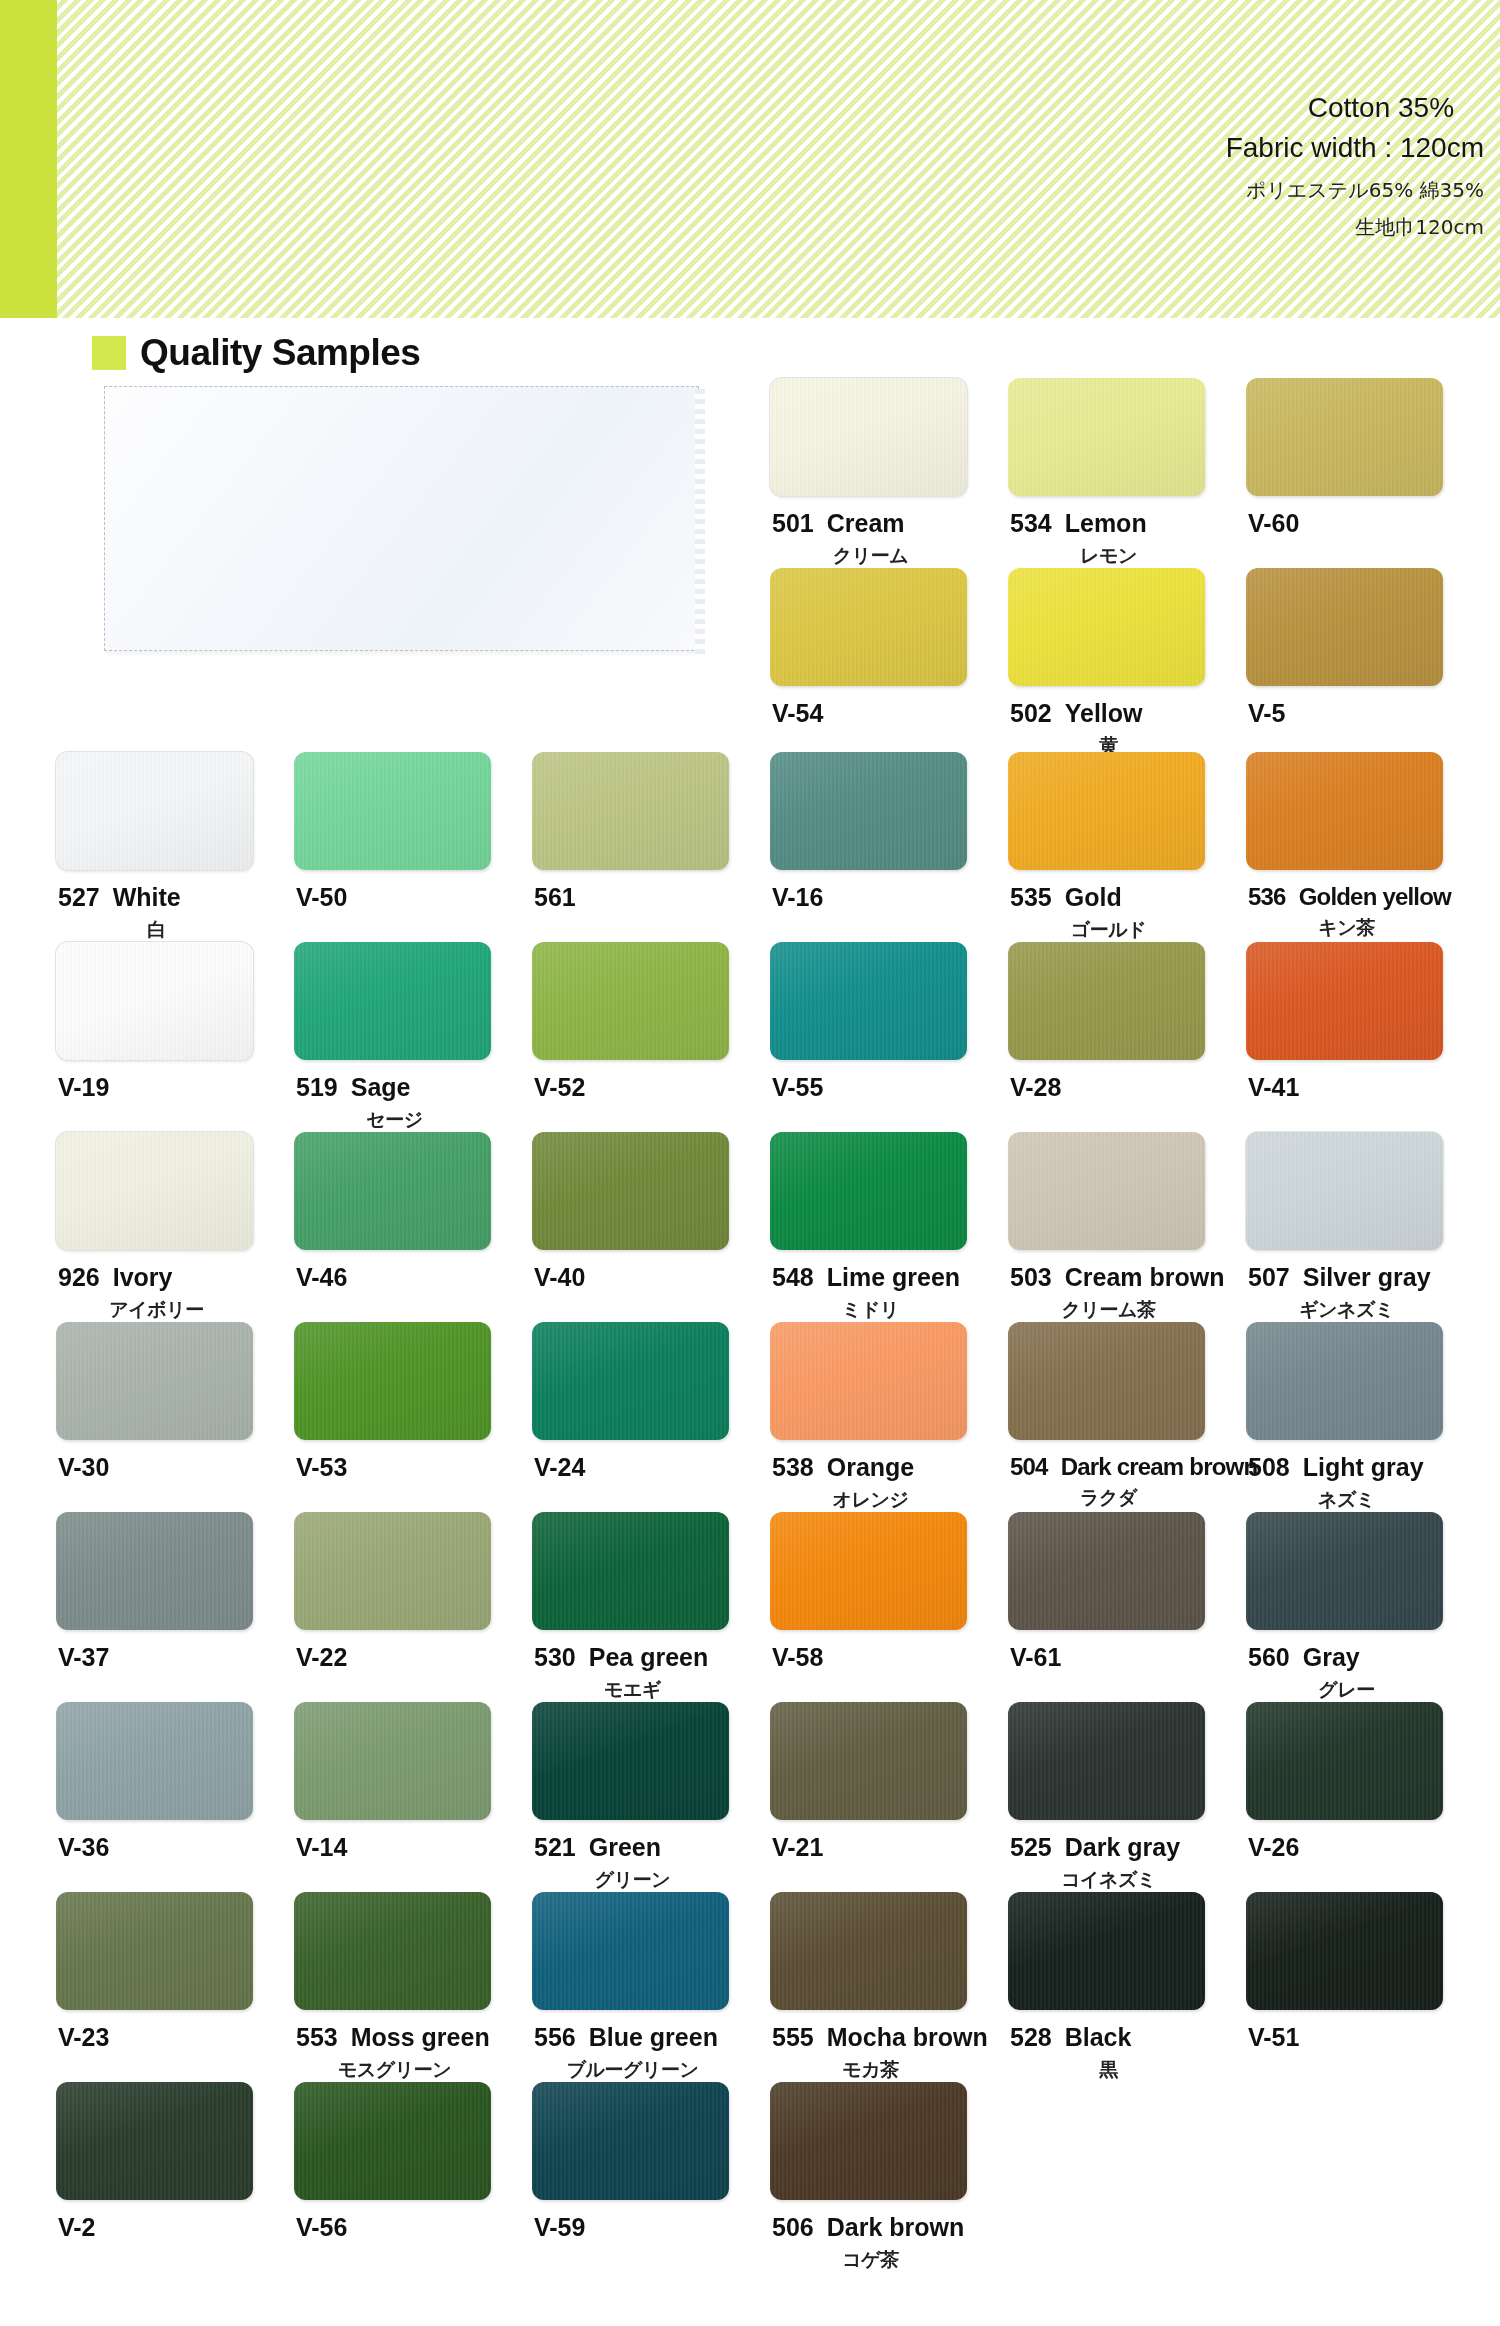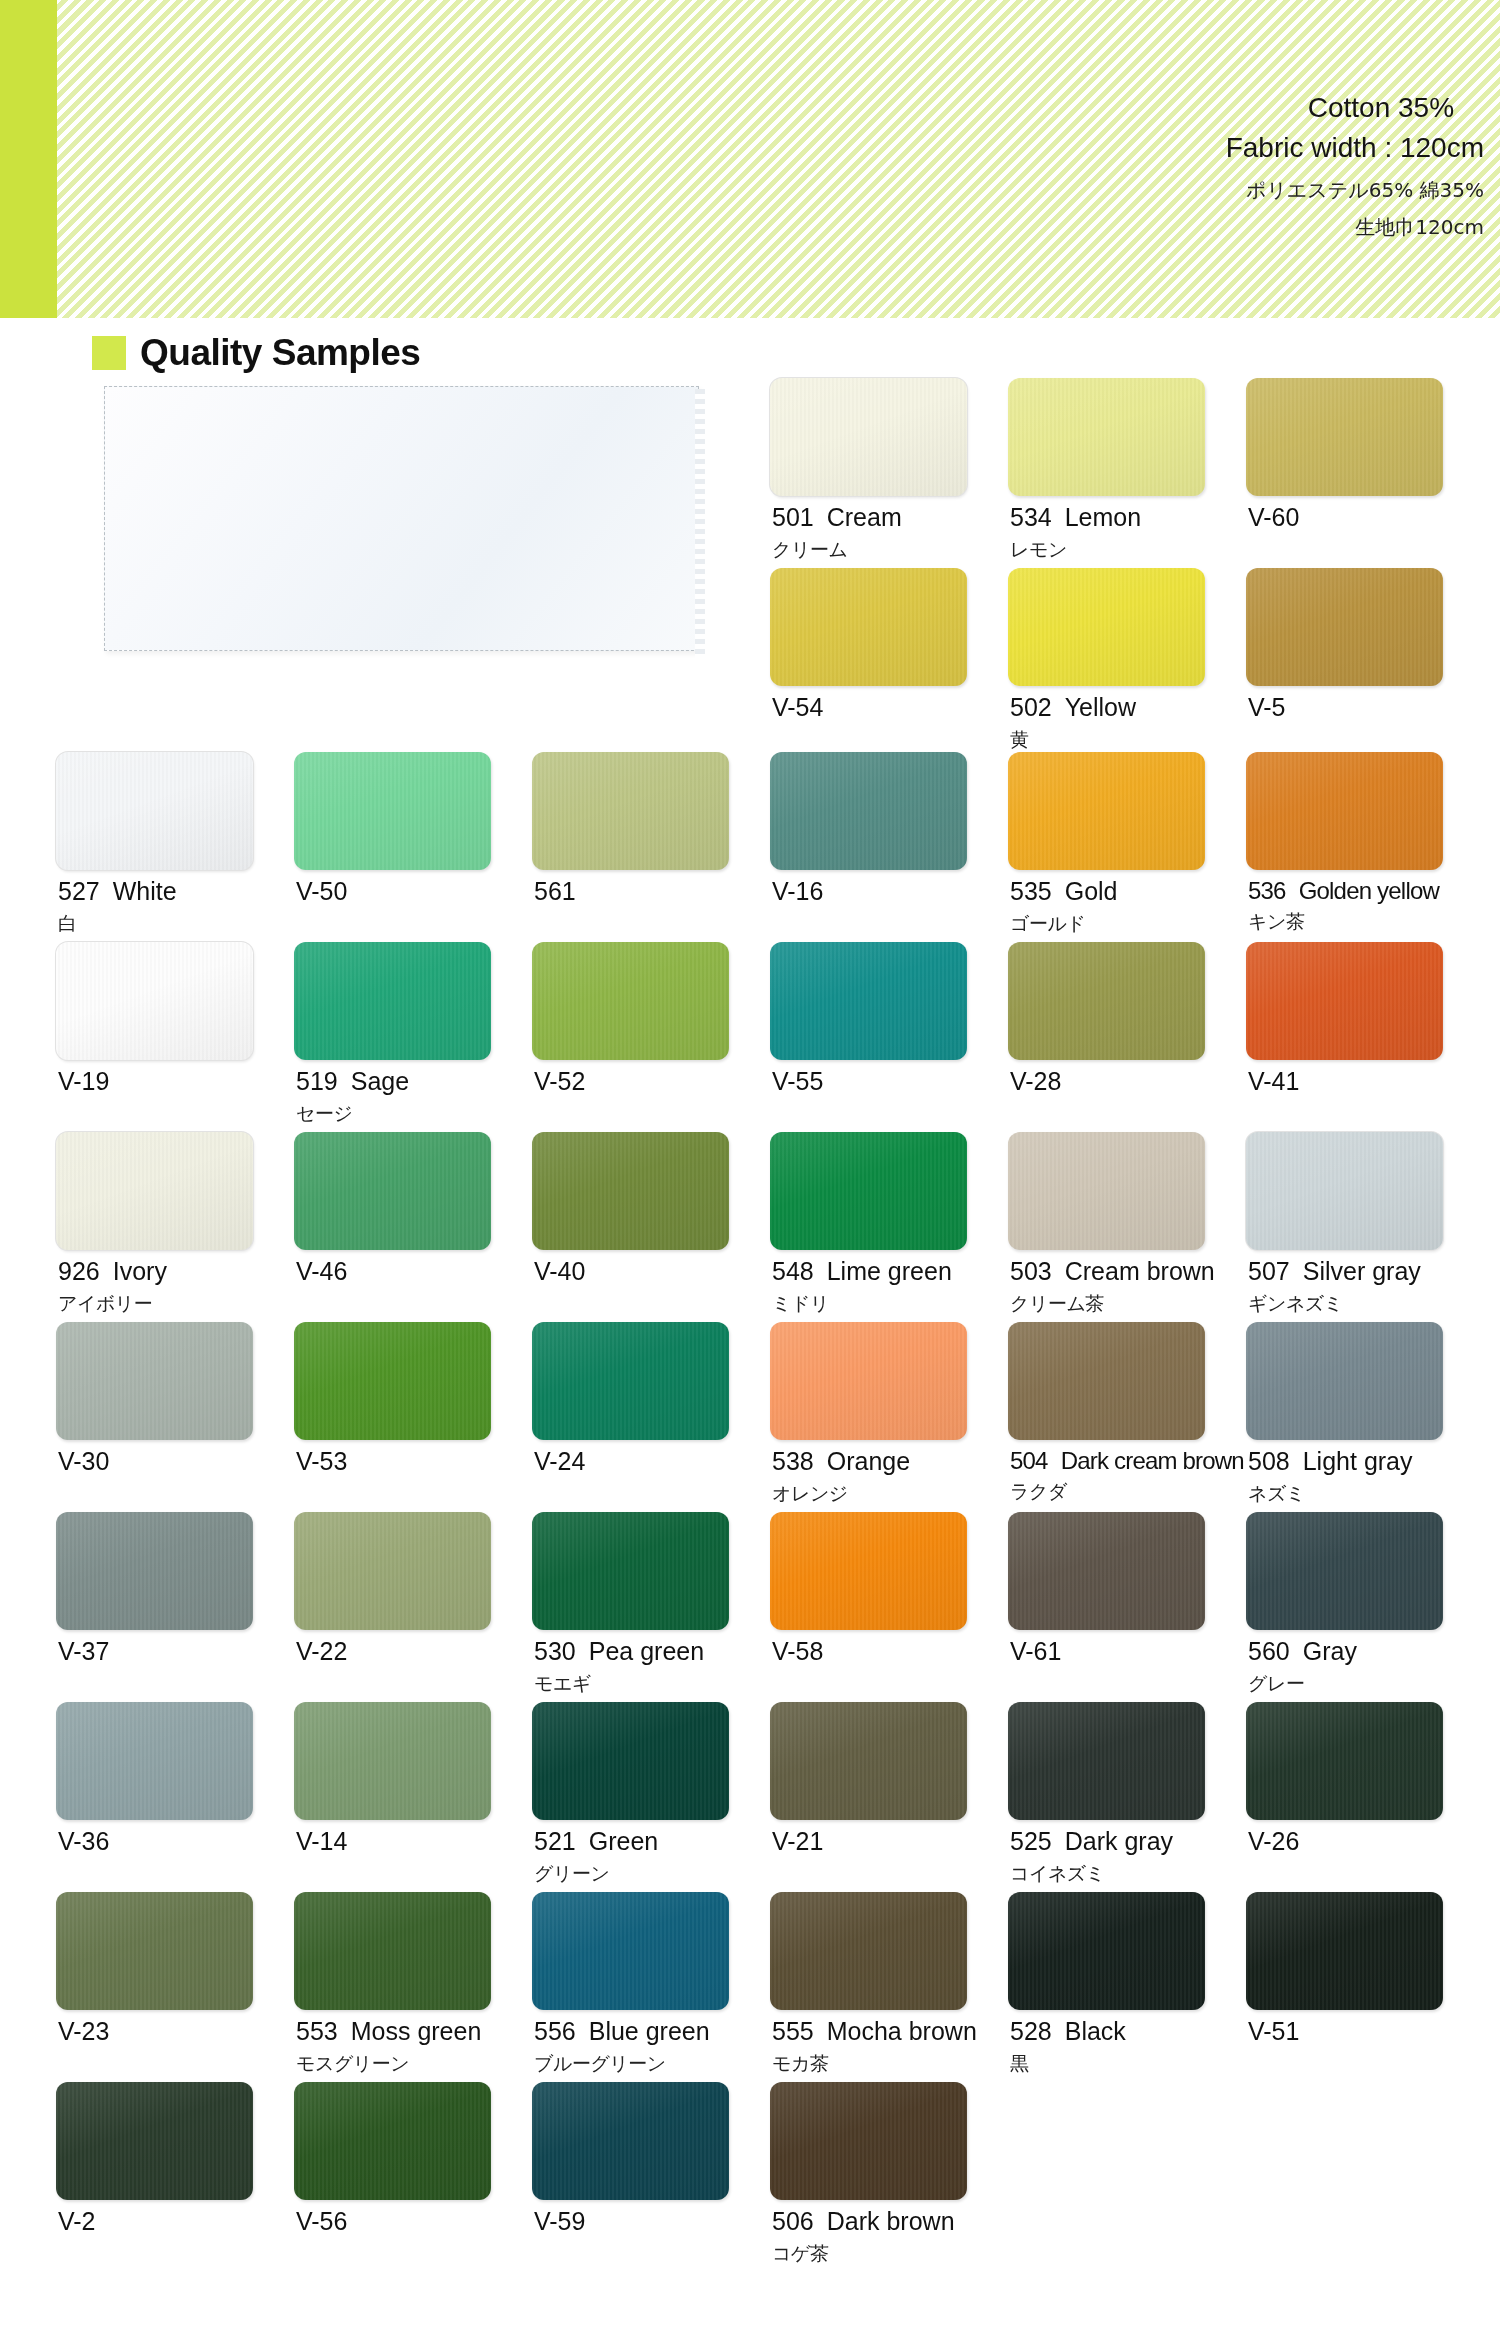--- a/index.html
+++ b/index.html
@@ -171,35 +171,37 @@
   }
   .chip::after {
     content:"";
     position:absolute; inset:0;
     background:
       repeating-linear-gradient(90deg, rgba(255,255,255,0.045) 0 2px, rgba(0,0,0,0.02) 2px 4px),
       linear-gradient(160deg, rgba(255,255,255,0.10) 0%, rgba(255,255,255,0) 42%, rgba(0,0,0,0.05) 100%);
     pointer-events:none;
   }
   .labels {
-    margin-top: 8px;
+    margin-top: 14px;
     padding-left: 2px;
+    font-weight: bold;
   }
   .lab-line1 {
     font-size: 25px;
     color: #111111;
     white-space: nowrap;
     line-height: 1.1;
   }
   .lab-line1 .code { margin-right: 13px; }
   .lab-line1.narrow { letter-spacing: -0.8px; font-size: 24px; }
   .lab-jp {
     font-size: 19px;
     color: #222222;
     margin-top: 5px;
+    text-align: center;
     width: 197px;
     font-family: "DejaVu Sans", sans-serif;
     white-space: nowrap;
     letter-spacing: -0.5px;
   }
 </style>
 </head>
 <body>
 
 <div class="banner">

